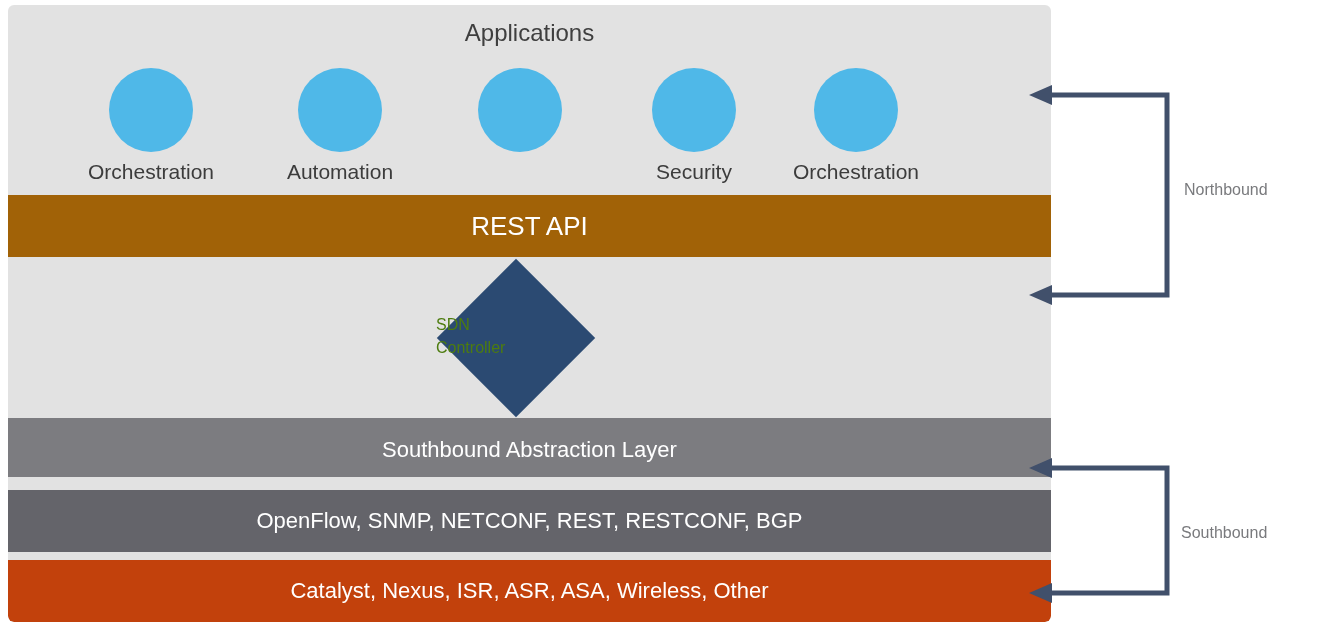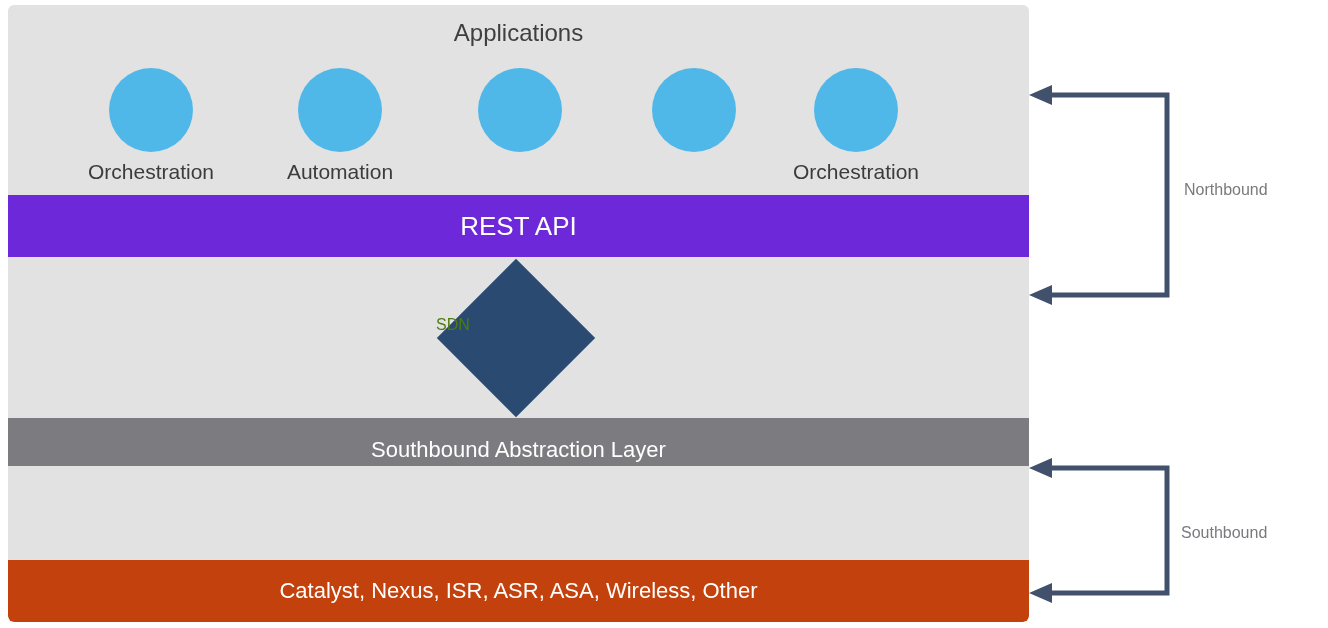--- a/index.html
+++ b/index.html
@@ -38,21 +38,21 @@
     background: #4fb8e8; margin: 0 auto;
   }
   .app .app-label { margin-top: 8px; font-size: 21px; color: #3c3c3c; }
 
   
   .bar {
     position: absolute; left: 0; width: 100%;
     text-align: center; color: #ffffff;
   }
   .bar-rest    { top: 190px; height: 62px; line-height: 62px; font-size: 26px; background: #3c86b4; }
-  .bar-sal     { top: 413px; height: 48px; line-height: 63px; font-size: 22px; background: #7c7c80; }
+  .bar-sal     { top: 413px; height: 59px; line-height: 63px; font-size: 22px; background: #7c7c80; }
   .bar-proto   { top: 485px; height: 62px; line-height: 62px; font-size: 22px; background: #64646a; }
   .bar-devices { top: 555px; height: 62px; line-height: 62px; font-size: 22px; background: #3a3a3c;
                  border-radius: 0 0 6px 6px; }
 
   
   .diamond {
     position: absolute; left: 452px; top: 277px;
     width: 112px; height: 112px;
     background: #2b4a72;
     transform: rotate(45deg);
@@ -69,52 +69,55 @@
   .bracket-sb { left: 1020px; top: 450px; }
   .side-label { position: absolute; font-size: 16px; color: #797a7d; }
   .nb-label { left: 1184px; top: 181px; }
   .sb-label { left: 1181px; top: 516px; }
 </style>
 </head>
 <body>
 
 <div>
 
-  <div class="panel" style="background: rgb(226, 226, 226);">
+  <div class="panel" style="background: rgb(226, 226, 226); padding-left: 22px;">
 
     <div class="title">Applications</div>
 
     <div class="app app-2">
       <div class="circle" style="background: rgb(79, 184, 232);"></div>
       <div class="app-label">Automation</div>
     </div>
     <div class="app app-1">
       <div class="circle" style="background: rgb(79, 184, 232);"></div>
       <div class="app-label">Orchestration</div>
     </div>
     <div class="app app-3">
       <div class="circle" style="background: rgb(79, 184, 232);"></div>
     </div>
     <div class="app app-4">
       <div class="circle" style="background: rgb(79, 184, 232);"></div>
+      <div class="app-label">Security</div>
     </div>
     <div class="app app-5">
       <div class="circle" style="background: rgb(79, 184, 232);"></div>
       <div class="app-label">Orchestration</div>
     </div>
 
-    <div class="bar bar-rest" style="background: #6d28d9;">REST API</div>
+    <div class="bar bar-rest" style="background: #a16207;">REST API</div>
 
     <div class="diamond" style="background: rgb(43, 74, 114);"></div>
     <div class="diamond-text">
       <div>SDN</div>
+      <div>Controller</div>
     </div>
 
     <div class="bar bar-sal" style="background: rgb(124, 124, 128);">Southbound Abstraction Layer</div>
 
+    <div class="bar bar-proto" style="background: rgb(100, 100, 106);">OpenFlow, SNMP, NETCONF, REST, RESTCONF, BGP</div>
 
     <div class="bar bar-devices" style="background: #c2410c;">Catalyst, Nexus, ISR, ASR, ASA, Wireless, Other</div>
   </div>
 
   <svg class="bracket bracket-nb" width="170" height="230" viewBox="0 0 170 230">
     <path d="M 30 15 H 147 V 215 H 30" fill="none" stroke="#41506b" stroke-width="5"></path>
     <polygon points="32,5 32,25 9,15" fill="#41506b"></polygon>
     <polygon points="32,205 32,225 9,215" fill="#41506b"></polygon>
   </svg>
   <div class="side-label nb-label" style="color: rgb(121, 122, 125);">Northbound</div>

